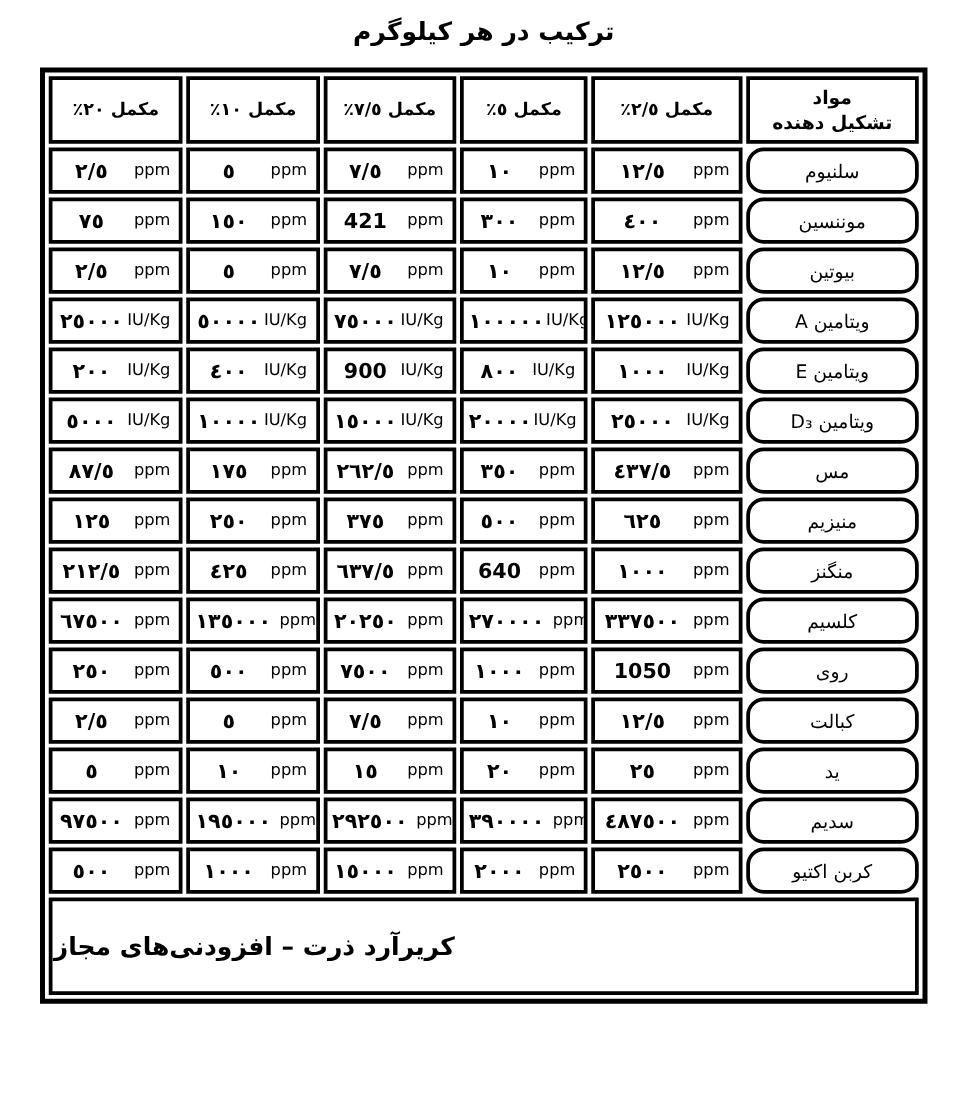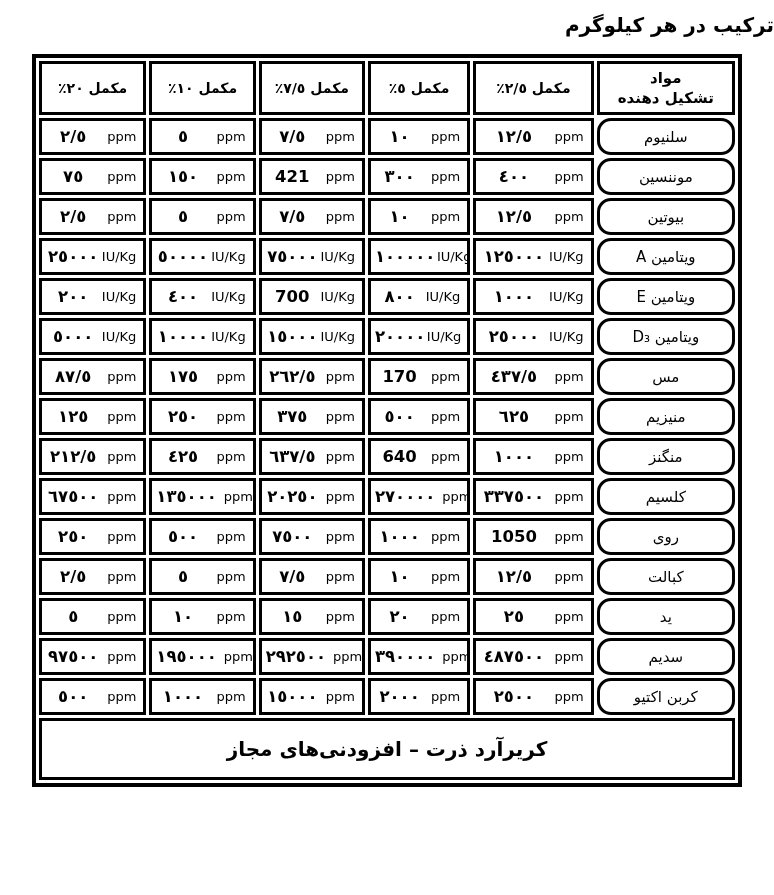--- a/index.html
+++ b/index.html
@@ -3,20 +3,21 @@
 <meta charset="utf-8">
 <style>
   html,body{margin:0;padding:0;}
   body{
     width:774px;height:895px;background:#ffffff;color:#000000;
     font-family:"DejaVu Sans",sans-serif;
     overflow:hidden;
   }
   .page{width:774px;height:895px;}
   .title{
+    text-align:center;
     font-size:20px;font-weight:bold;
     margin:0;padding:13px 0 17px 0;
     direction:rtl;
     letter-spacing:-0.5px;
   }
   table.comp{
     direction:rtl;
     margin:0 auto;
     border-collapse:separate;
     border-spacing:3px;
@@ -65,22 +66,22 @@
   }
   .unit{
     flex:0 0 auto;
     min-width:36px;
     text-align:right;
     font-size:13px;
     font-weight:normal;
     white-space:nowrap;
   }
   td.footer-cell{
-    height:62px;
-    text-align:center;
+    height:78px;
+    text-align:left;
     vertical-align:middle;
     font-size:20px;
     font-weight:bold;
     direction:rtl;
   }
 </style>
 </head>
 <body>
 
 <div class="page">
@@ -250,21 +251,21 @@
             </div>
           </td>
           <td class="val">
             <div class="wrap">
               <span class="num">٨٠٠</span>
               <span class="unit">IU/Kg</span>
             </div>
           </td>
           <td class="val">
             <div class="wrap">
-              <span class="num">700</span>
+              <span class="num">900</span>
               <span class="unit">IU/Kg</span>
             </div>
           </td>
           <td class="val">
             <div class="wrap">
               <span class="num">٤٠٠</span>
               <span class="unit">IU/Kg</span>
             </div>
           </td>
           <td class="val">
@@ -310,21 +311,21 @@
         <tr>
           <td class="name">مس</td>
           <td class="val">
             <div class="wrap">
               <span class="num">٤٣٧/٥</span>
               <span class="unit">ppm</span>
             </div>
           </td>
           <td class="val">
             <div class="wrap">
-              <span class="num">170</span>
+              <span class="num">٣٥٠</span>
               <span class="unit">ppm</span>
             </div>
           </td>
           <td class="val">
             <div class="wrap">
               <span class="num">٢٦٢/٥</span>
               <span class="unit">ppm</span>
             </div>
           </td>
           <td class="val">

